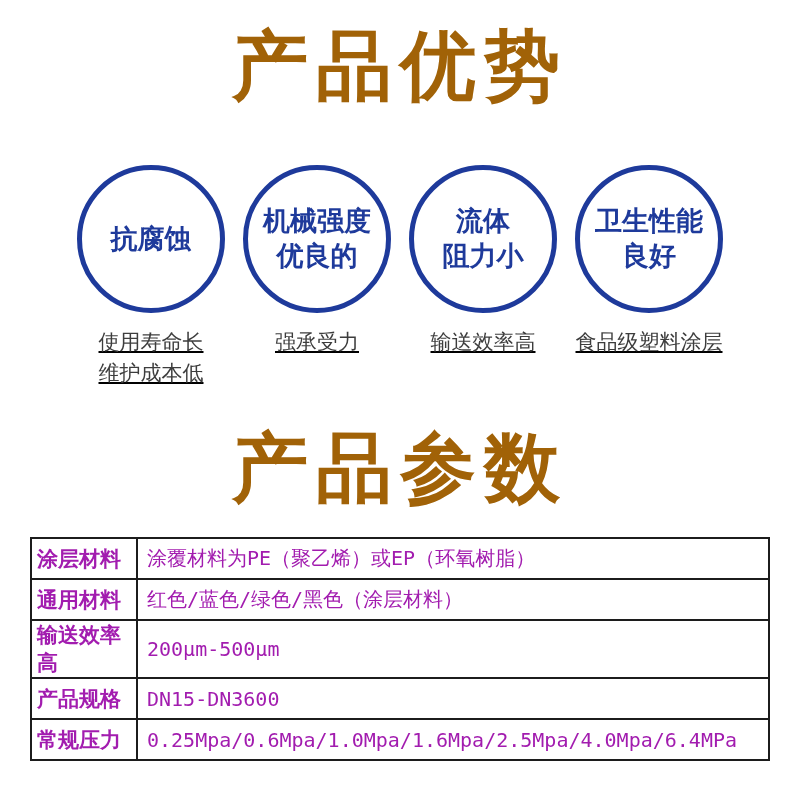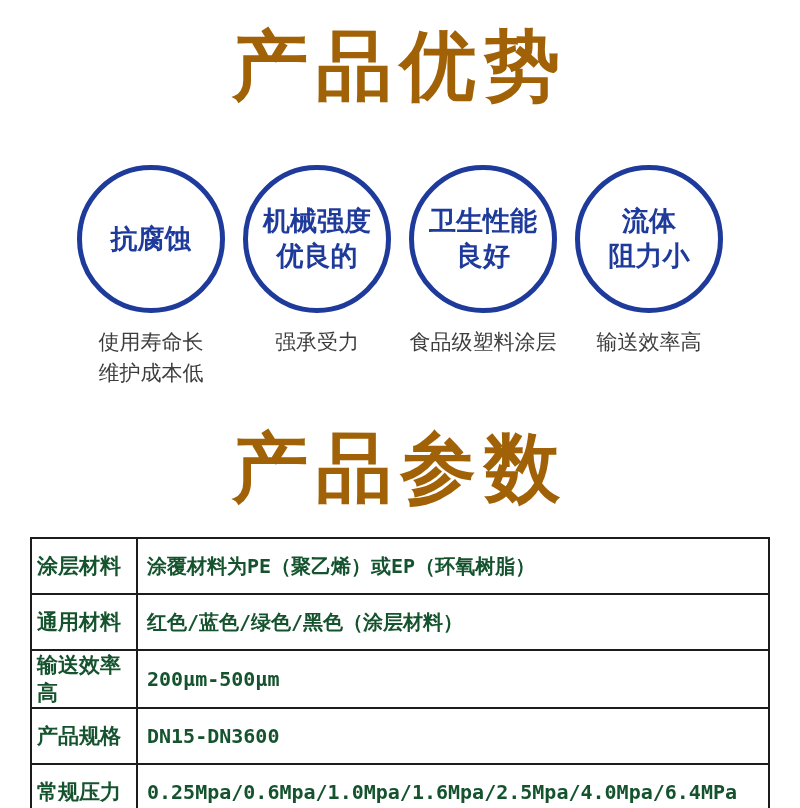--- a/index.html
+++ b/index.html
@@ -53,53 +53,54 @@
     display: block;
     color: #1e3a9b;
     font-weight: 800;
     font-size: 27px;
     line-height: 1.3;
     white-space: nowrap;
   }
   .adv-caption {
     margin-top: 14px;
     text-align: right;
+    text-decoration: underline;
   }
   .adv-caption span {
     display: block;
     color: #3d3d3d;
     font-size: 21px;
     line-height: 1.45;
     white-space: nowrap;
   }
   .param-table {
     width: 740px;
     margin: 24px auto 0 auto;
     border-collapse: collapse;
     table-layout: fixed;
   }
   .param-table th, .param-table td {
     border: 2px solid #1c1c1c;
-    height: 56px;
+    height: 41px;
     vertical-align: middle;
-    color: #14532d;
+    color: #a21caf;
   }
   .param-table th {
     width: 106px;
     text-align: left;
     padding-left: 5px;
     font-size: 21px;
     font-weight: 800;
     font-family: "Liberation Sans", "DejaVu Sans", sans-serif;
   }
   .param-table td {
     position: relative;
     padding-left: 9px;
     font-size: 20px;
-    font-weight: 700;
+    font-weight: 400;
     font-family: "DejaVu Sans Mono", "Liberation Mono", monospace;
   }
   .cell-flag {
     position: absolute;
     top: 0; left: 0;
     width: 0; height: 0;
     border-top: 8px solid #33a03c;
     border-right: 8px solid transparent;
   }
 </style>
@@ -129,36 +130,36 @@
         <span>优良的</span>
       </div>
       <div class="adv-caption">
         <span>强承受力</span>
         <span></span>
       </div>
     </div>
 
     <div class="adv-item">
       <div class="adv-circle">
-        <span>卫生性能</span>
-        <span>良好</span>
+        <span>流体</span>
+        <span>阻力小</span>
       </div>
       <div class="adv-caption">
-        <span>食品级塑料涂层</span>
+        <span>输送效率高</span>
         <span></span>
       </div>
     </div>
 
     <div class="adv-item">
       <div class="adv-circle">
-        <span>流体</span>
-        <span>阻力小</span>
+        <span>卫生性能</span>
+        <span>良好</span>
       </div>
       <div class="adv-caption">
-        <span>输送效率高</span>
+        <span>食品级塑料涂层</span>
         <span></span>
       </div>
     </div>
 
   </div>
 
   <h1 class="big-title second">产品参数</h1>
 
   <table class="param-table">
     <tbody>

